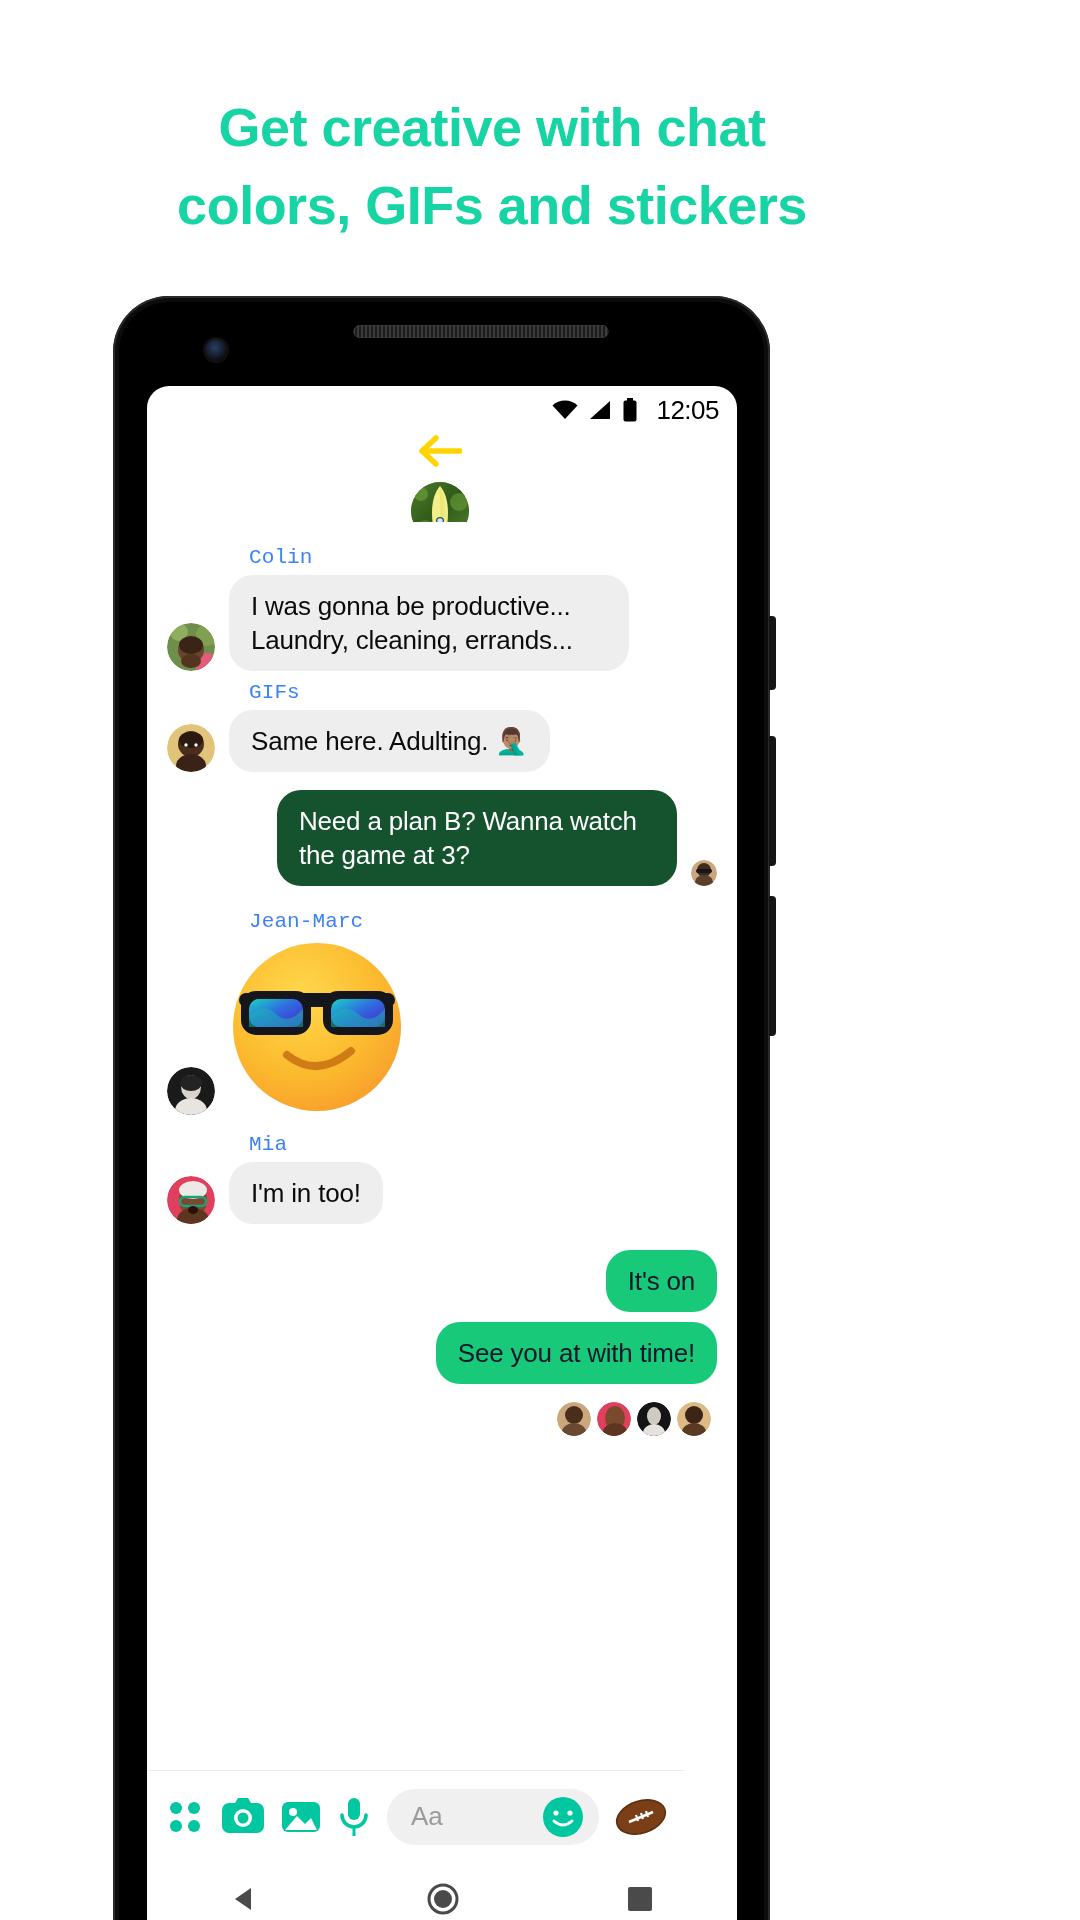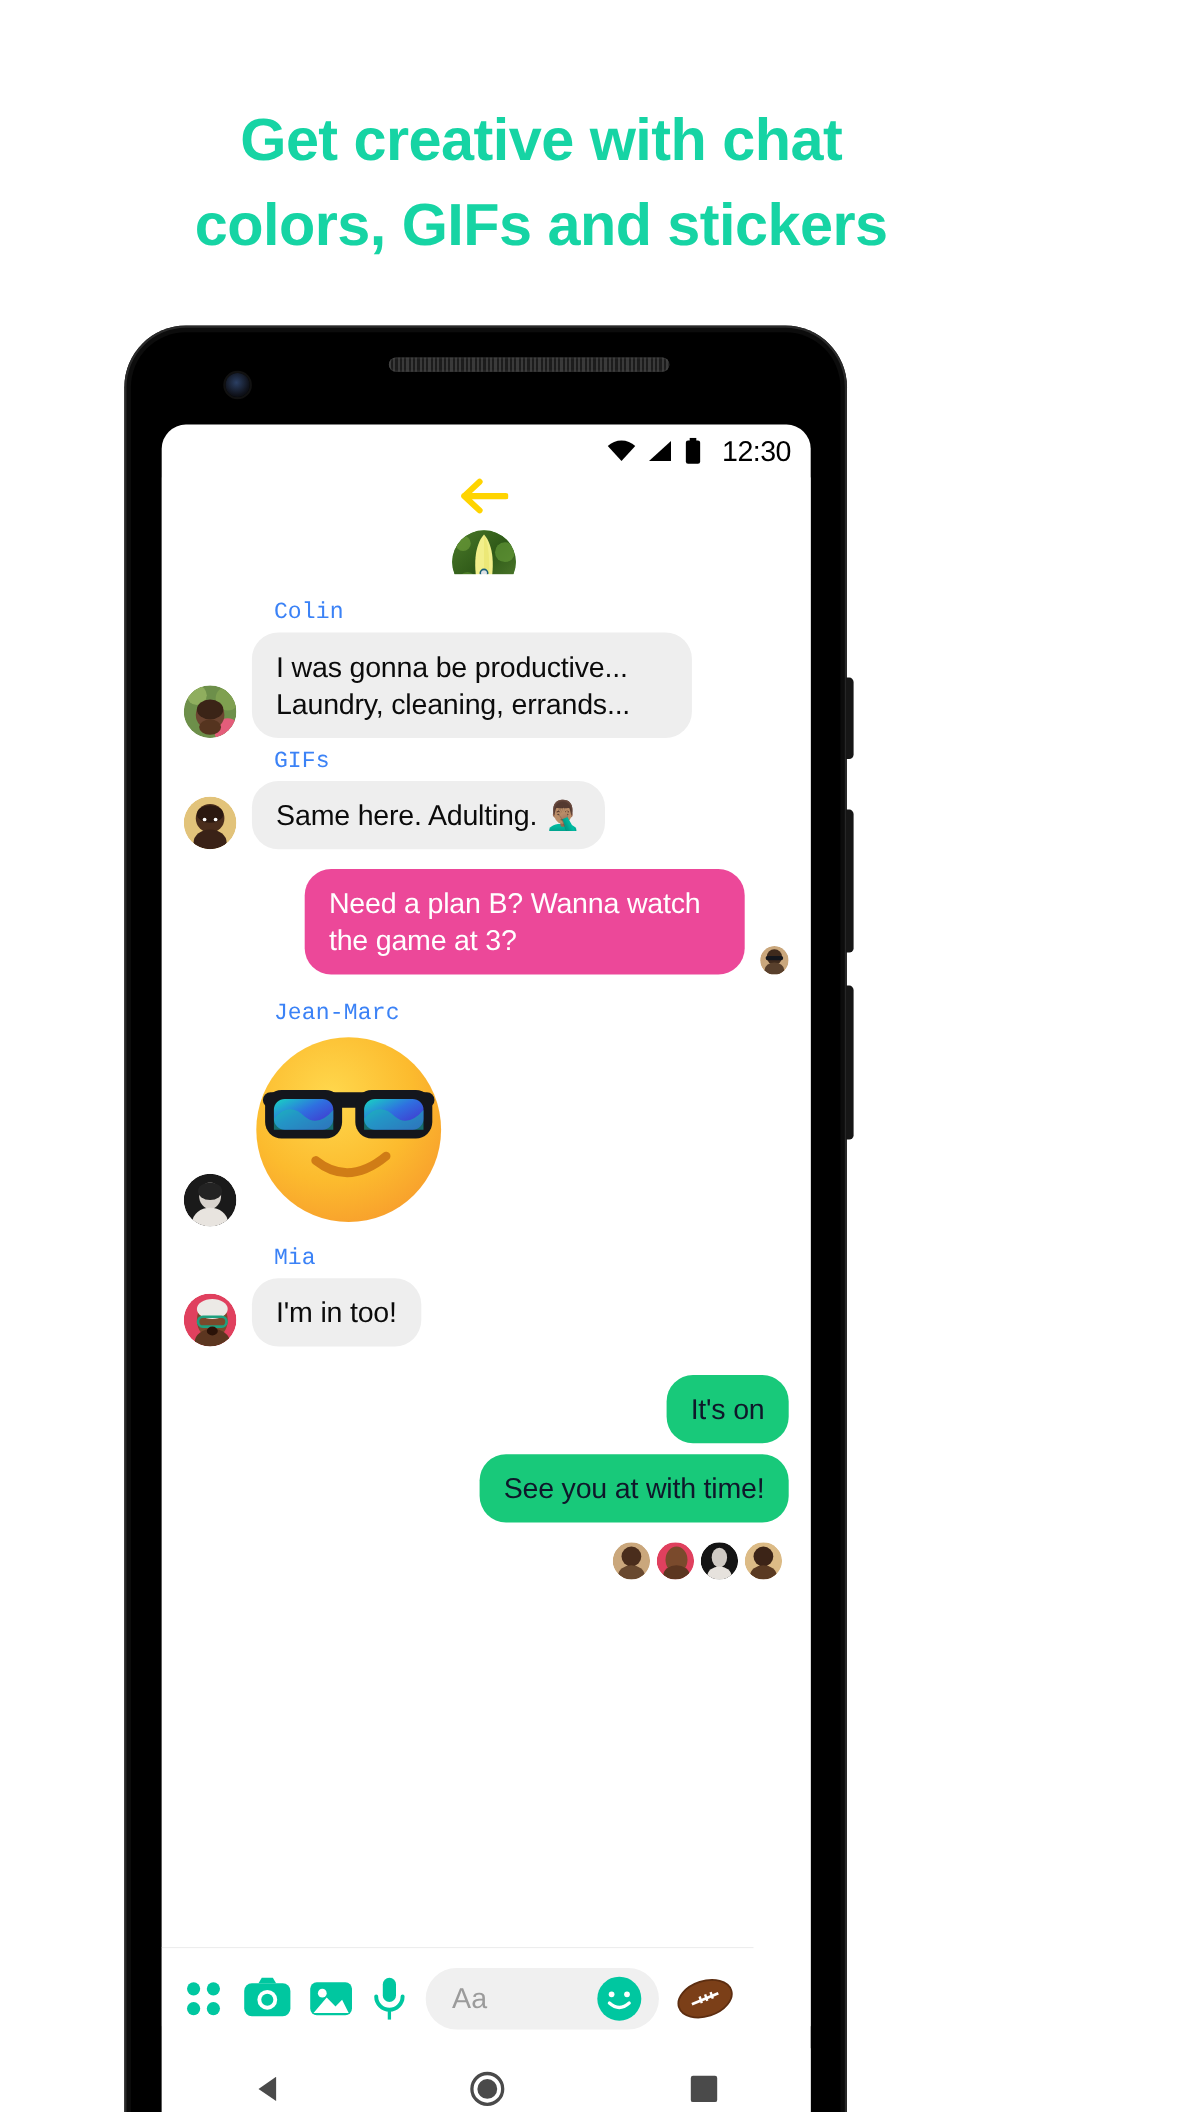--- a/index.html
+++ b/index.html
@@ -121,21 +121,21 @@
   .bubble {
     max-width: 400px;
     border-radius: 24px;
     padding: 14px 22px;
     font-size: 26px;
     line-height: 34px;
     letter-spacing: -0.2px;
     word-wrap: break-word;
   }
   .bubble.in { background: #eeeeee; color: #0b0b0b; }
-  .bubble.out-lime { background: #ec4899; color: #ffffff; }
+  .bubble.out-lime { background: #14532d; color: #ffffff; }
   .bubble.out-green { background: #18c97a; color: #0f172a; }
 
   
   .sticker-row { display: flex; align-items: flex-end; gap: 14px; margin: 4px 0 2px 0; }
   .sticker { width: 176px; height: 176px; }
 
   
   #seen-row {
     display: flex; justify-content: flex-end; gap: 6px;
     padding: 12px 6px 0 0;
@@ -195,21 +195,21 @@
         <svg width="24" height="20" viewBox="0 0 24 20">
             <path d="M22 1 L22 19 L2 19 Z" fill="#000"></path>
           </svg>
       </span>
       <span class="si">
         <svg width="16" height="24" viewBox="0 0 16 24">
           <rect x="5" y="0" width="6" height="3" fill="#000"></rect>
           <rect x="1.5" y="2.5" width="13" height="21" rx="2" fill="#000"></rect>
         </svg>
       </span>
-      <span id="status-time">12:30</span>
+      <span id="status-time">12:05</span>
     </div>
 
     <div id="conv-header">
       <span id="back-arrow">
         <svg width="44" height="34" viewBox="0 0 44 34">
           <path d="M18 4 L4 17 L18 30 M4 17 L42 17" stroke="#ffd400" stroke-width="5.5" fill="none" stroke-linecap="round" stroke-linejoin="round"></path>
         </svg>
       </span>
 
       <span id="thread-avatar">

